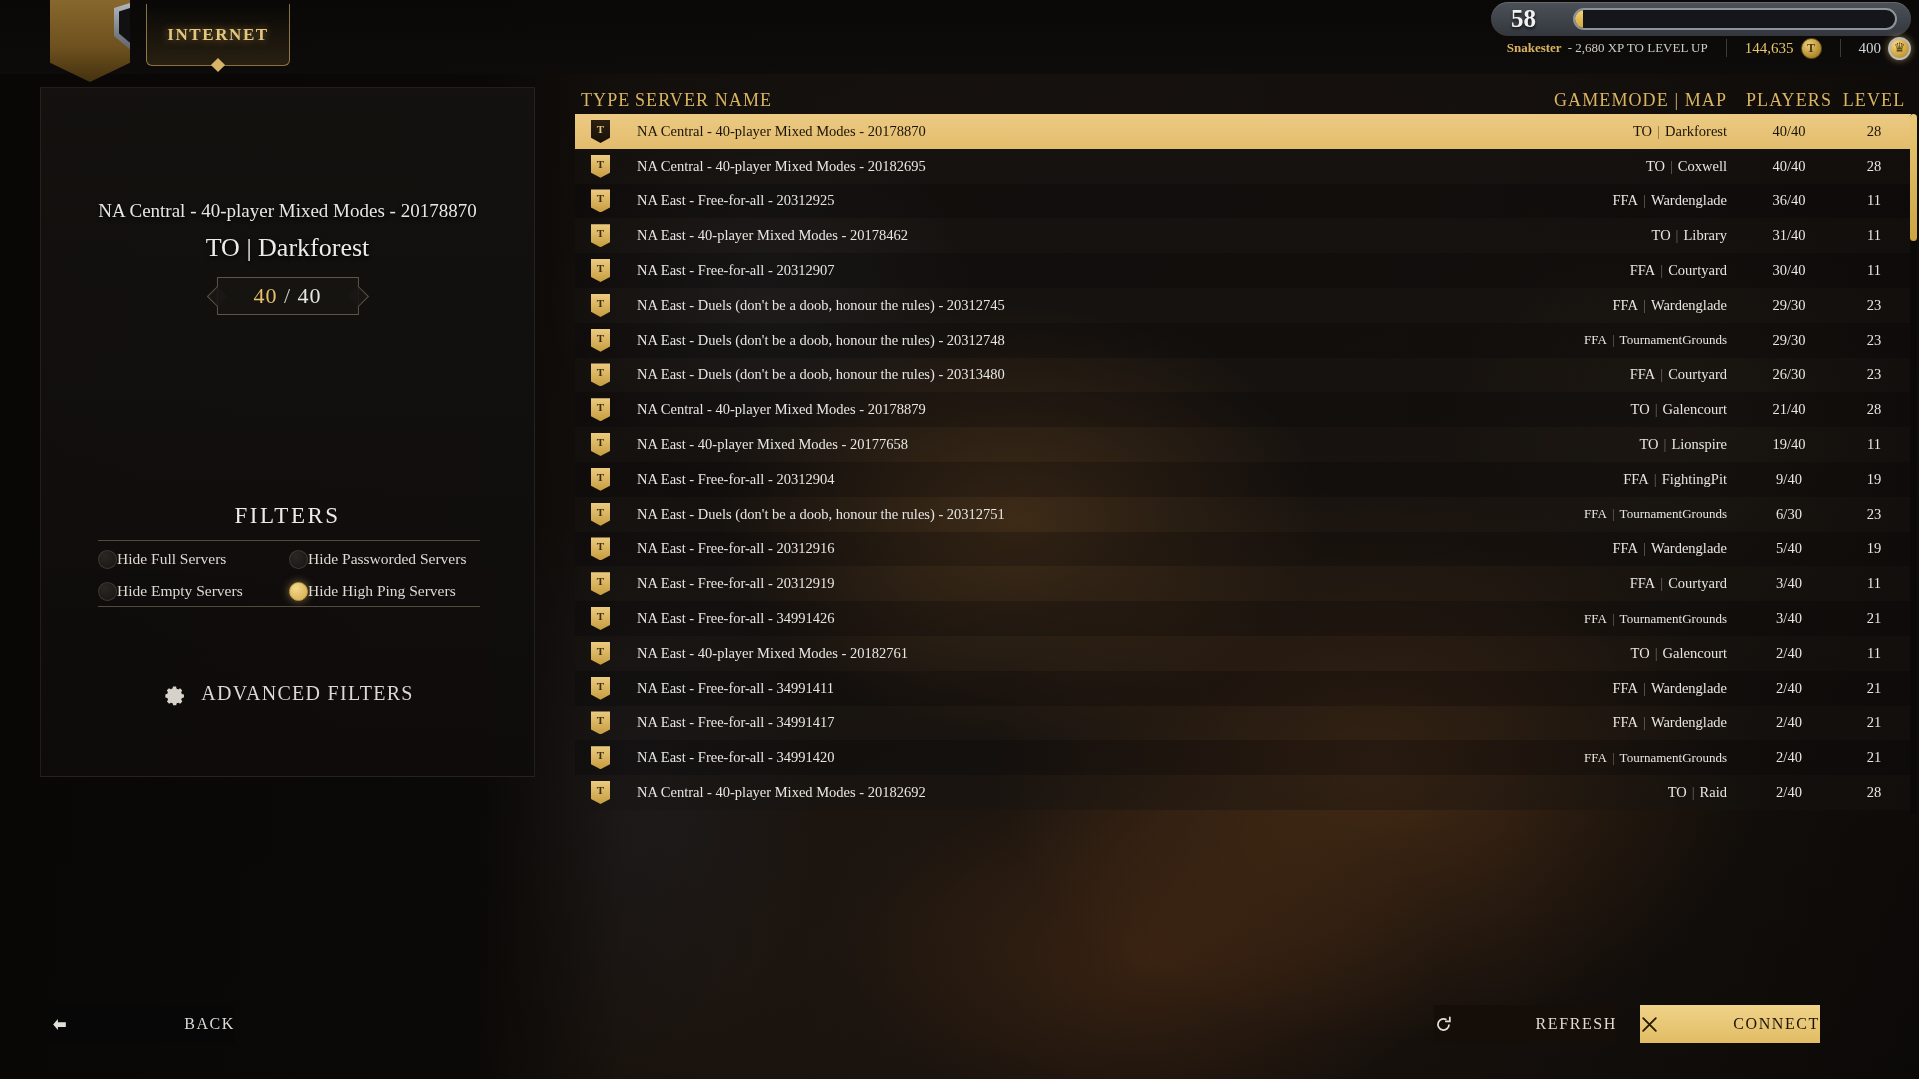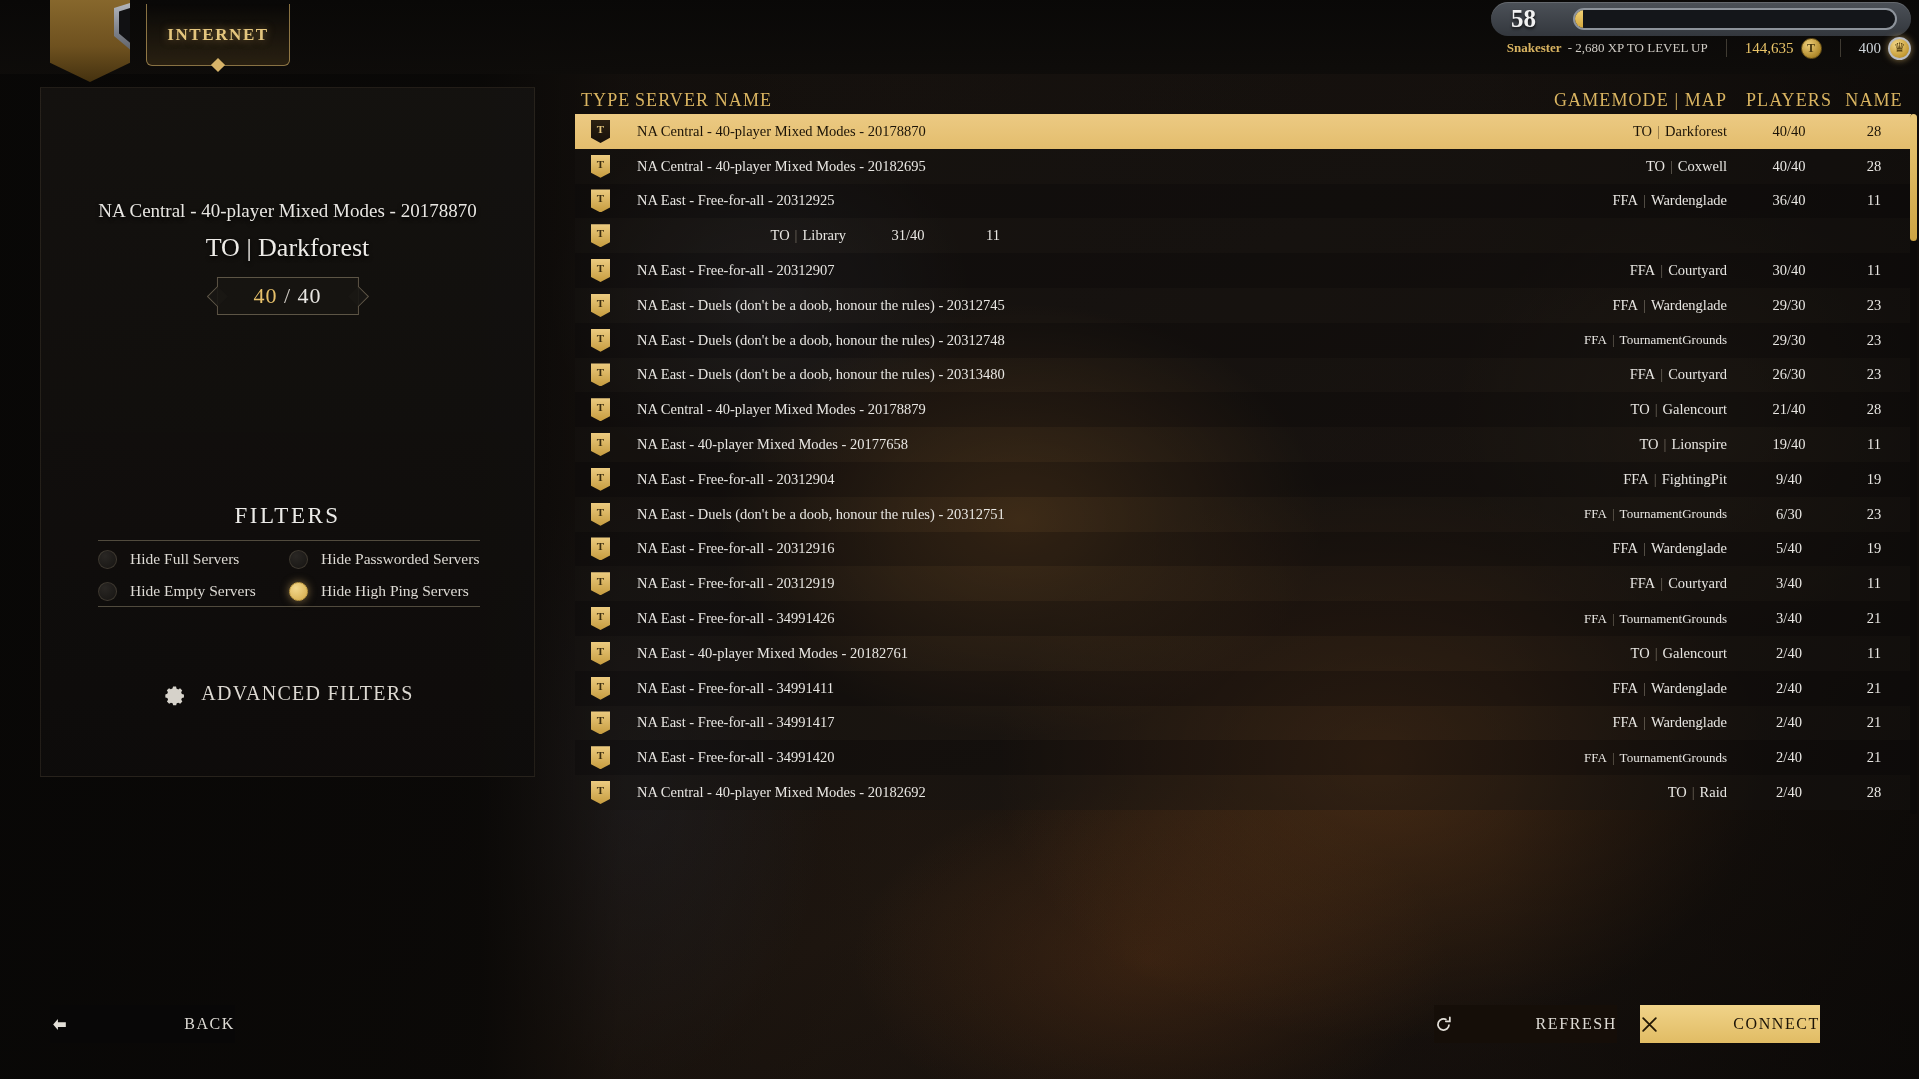--- a/index.html
+++ b/index.html
@@ -155,21 +155,21 @@
     position:absolute; top:415px; left:0; width:100%; text-align:center;
     color:#ecebe8; font-size:23px; letter-spacing:2.5px;
   }
   .frule { position:absolute; height:1px; background:rgba(190,175,145,0.38); }
   #frule-top { top:452px; left:57px; width:382px; }
   #frule-bot { top:518px; left:57px; width:382px; }
   #filtergrid {
     position:absolute; top:455px; left:57px; width:382px; height:64px;
     display:grid; grid-template-columns:1fr 1fr; align-items:center;
   }
-  .fitem { display:flex; align-items:center; gap:13px; }
+  .fitem { display:flex; align-items:center; }
   .fdot {
     width:19px; height:19px; border-radius:50%;
     background:radial-gradient(circle at 35% 30%,#2a2724,#161412);
     border:1px solid rgba(120,108,88,0.35);
   }
   .fdot.on {
     background:radial-gradient(circle at 35% 30%,#f4d98d,#d2a949);
     border-color:#c9a348;
     box-shadow:0 0 8px rgba(230,190,110,0.55);
   }
@@ -334,21 +334,21 @@
     <span>ADVANCED FILTERS</span>
   </div>
 </div>
 
 <div id="tablewrap">
   <div id="thead">
     <div class="c-type">TYPE</div>
     <div class="c-name">SERVER NAME</div>
     <div class="c-mode">GAMEMODE | MAP</div>
     <div class="c-play">PLAYERS</div>
-    <div class="c-ping">NAME</div>
+    <div class="c-ping">LEVEL</div>
   </div>
 
   <div id="rows">
       <div class="row sel">
         <span class="tico"></span>
         <span class="sname">NA Central - 40-player Mixed Modes - 20178870</span>
         <span class="smode"><span>TO</span><span class="mode-sep">|</span><span>Darkforest</span></span>
         <span class="splay">40/40</span>
         <span class="sping">28</span>
       </div>
@@ -361,20 +361,21 @@
       </div>
       <div class="row">
         <span class="tico"></span>
         <span class="sname">NA East - Free-for-all - 20312925</span>
         <span class="smode"><span>FFA</span><span class="mode-sep">|</span><span>Wardenglade</span></span>
         <span class="splay">36/40</span>
         <span class="sping">11</span>
       </div>
       <div class="row">
         <span class="tico"></span>
+        <span class="sname">NA East - 40-player Mixed Modes - 20178462</span>
         <span class="smode"><span>TO</span><span class="mode-sep">|</span><span>Library</span></span>
         <span class="splay">31/40</span>
         <span class="sping">11</span>
       </div>
       <div class="row">
         <span class="tico"></span>
         <span class="sname">NA East - Free-for-all - 20312907</span>
         <span class="smode"><span>FFA</span><span class="mode-sep">|</span><span>Courtyard</span></span>
         <span class="splay">30/40</span>
         <span class="sping">11</span>

